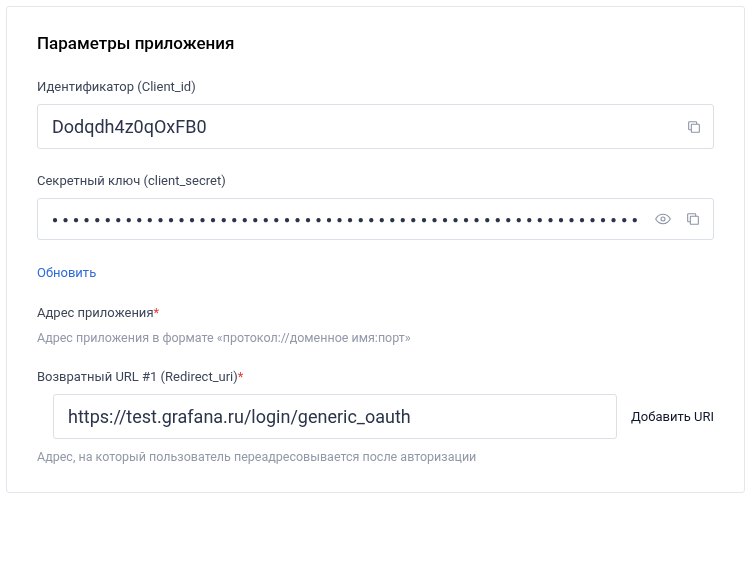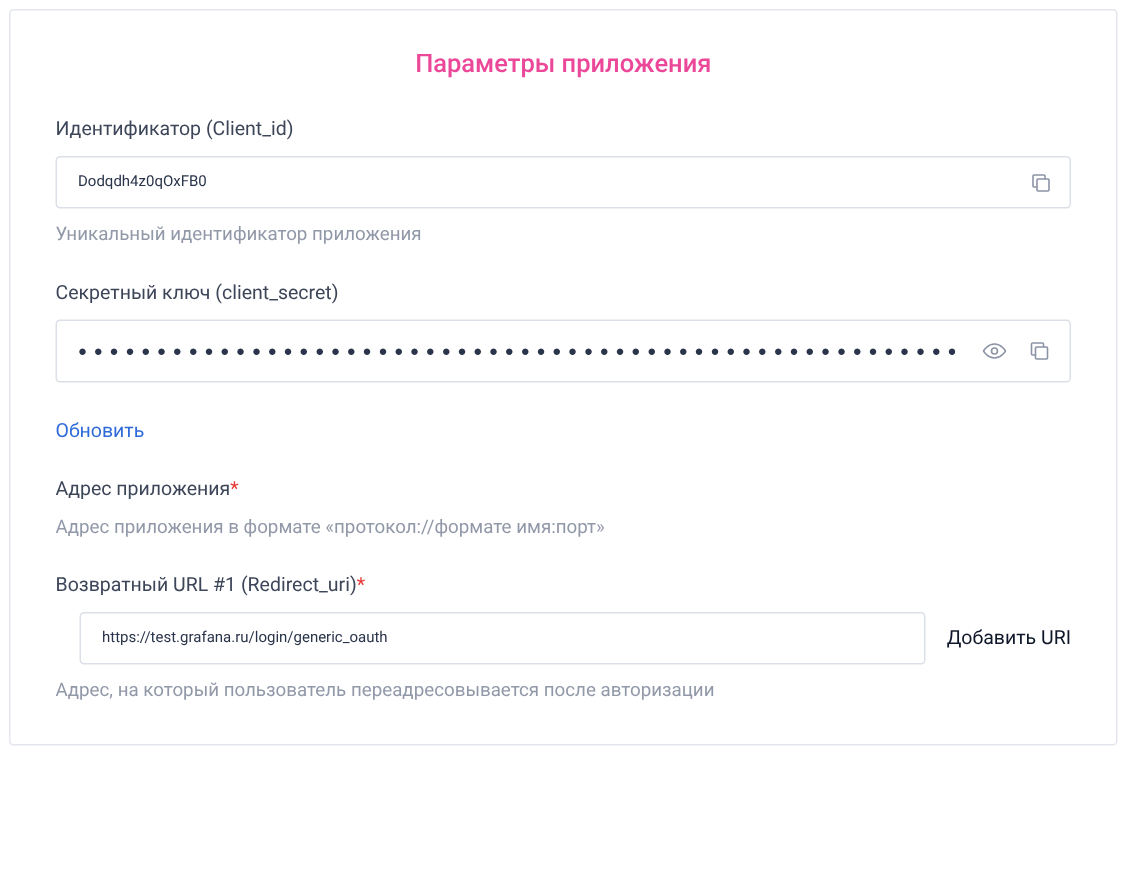--- a/index.html
+++ b/index.html
@@ -12,25 +12,24 @@
       background: #fff;
       padding: 6px;
     }
     .panel {
       border: 1px solid #e3e6ec;
       border-radius: 3px;
       padding: 26px 30px 28px 30px;
       width: 739px;
     }
     .panel-title {
-      color: #ec4899;
+      color: #000000;
       font-size: 17px;
       font-weight: 500;
       margin-bottom: 26px;
-      text-align: center;
     }
     .field-block {
       margin-bottom: 24px;
     }
     .field-block:last-child {
       margin-bottom: 0;
     }
     .field-label {
       color: #3d4659;
       font-size: 13px;
@@ -48,21 +47,21 @@
     }
     .input-wrap {
       position: relative;
       flex: 1;
     }
     .text-input {
       width: 100%;
       border: 1px solid #dbe0e8;
       border-radius: 3px;
       padding: 11px 14px;
-      font-size: 10px;
+      font-size: 18px;
       color: #2a344a;
       background: #fff;
       outline: none;
       font-family: inherit;
     }
     .text-input.with-icons-1 {
       padding-right: 42px;
     }
     .secret-dots {
       letter-spacing: 4.5px;
@@ -146,21 +145,20 @@
       <input type="text" class="text-input with-icons-1" readonly="" value="Dodqdh4z0qOxFB0" style="">
       <div class="input-icons">
         <button class="icon-btn">
           <svg viewBox="0 0 24 24">
             <rect x="8" y="8" width="12" height="12" rx="1" stroke-width="1.6"></rect>
             <path d="M16 8V5a1 1 0 0 0-1-1H5a1 1 0 0 0-1 1v10a1 1 0 0 0 1 1h3" stroke-width="1.6"></path>
           </svg>
         </button>
       </div>
     </div>
-    <div class="help-text">Уникальный идентификатор приложения</div>
   </div>
 
   <div class="field-block">
     <label class="field-label">Секретный ключ (client_secret)</label>
     <div class="secret-wrap">
       <span class="secret-dots">●●●●●●●●●●●●●●●●●●●●●●●●●●●●●●●●●●●●●●●●●●●●●●●●●●●●●●●●</span>
       <div class="input-icons">
         <button class="icon-btn">
           <svg viewBox="0 0 24 24">
             <path d="M1 12s4-7 11-7 11 7 11 7-4 7-11 7S1 12 1 12z" stroke-width="1.6"></path>
@@ -175,21 +173,21 @@
         </button>
       </div>
     </div>
     <button class="link-btn">Обновить</button>
   </div>
 
   <div class="field-block">
     <label class="field-label">
       <span>Адрес приложения</span><span class="required">*</span>
     </label>
-    <div class="help-text">Адрес приложения в формате «протокол://формате имя:порт»</div>
+    <div class="help-text">Адрес приложения в формате «протокол://доменное имя:порт»</div>
   </div>
 
   <div class="field-block">
     <label class="field-label">
       <span>Возвратный URL #1 (Redirect_uri)</span><span class="required">*</span>
     </label>
     <div class="input-row">
       <div class="input-wrap redirect-input">
         <input type="text" class="text-input" value="https://test.grafana.ru/login/generic_oauth" style="">
       </div>

